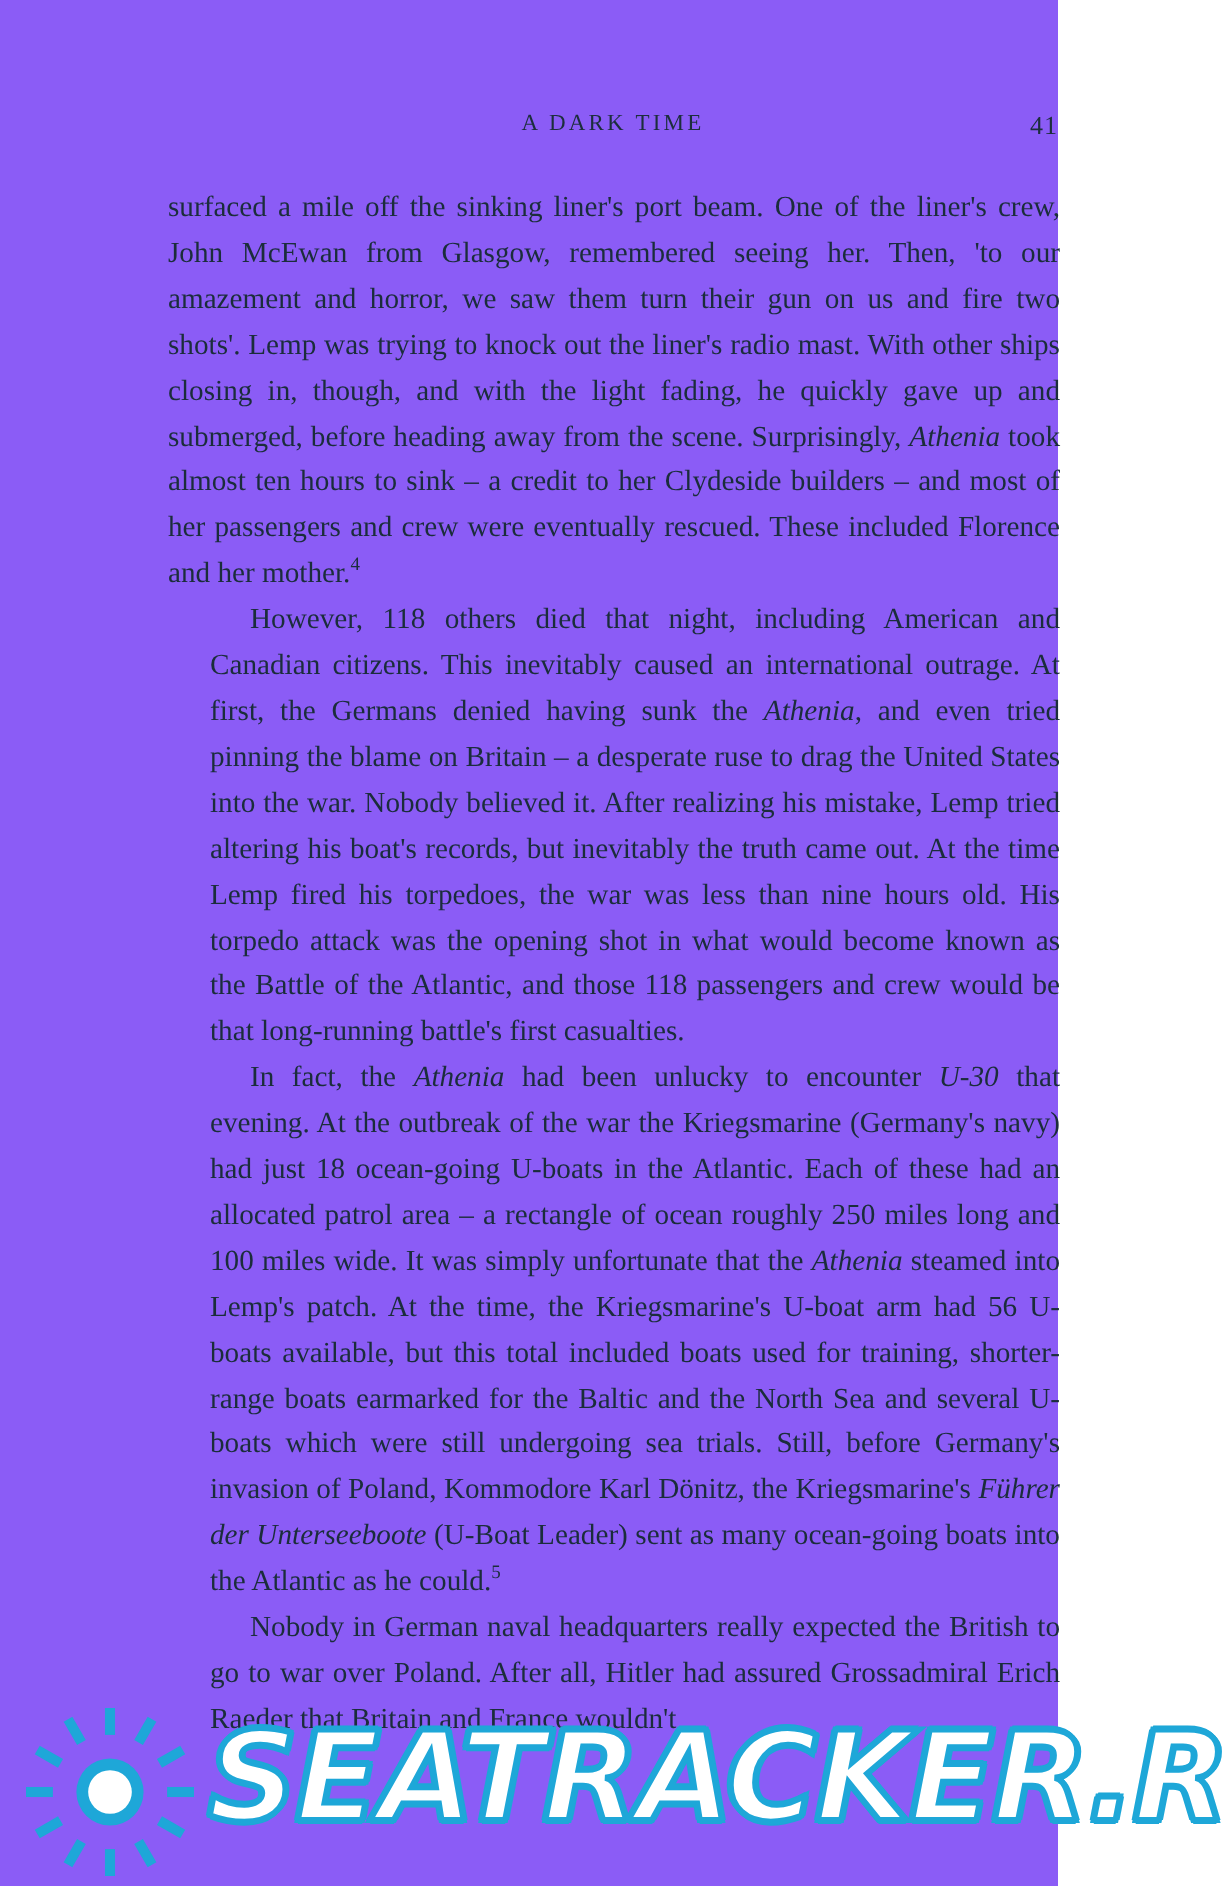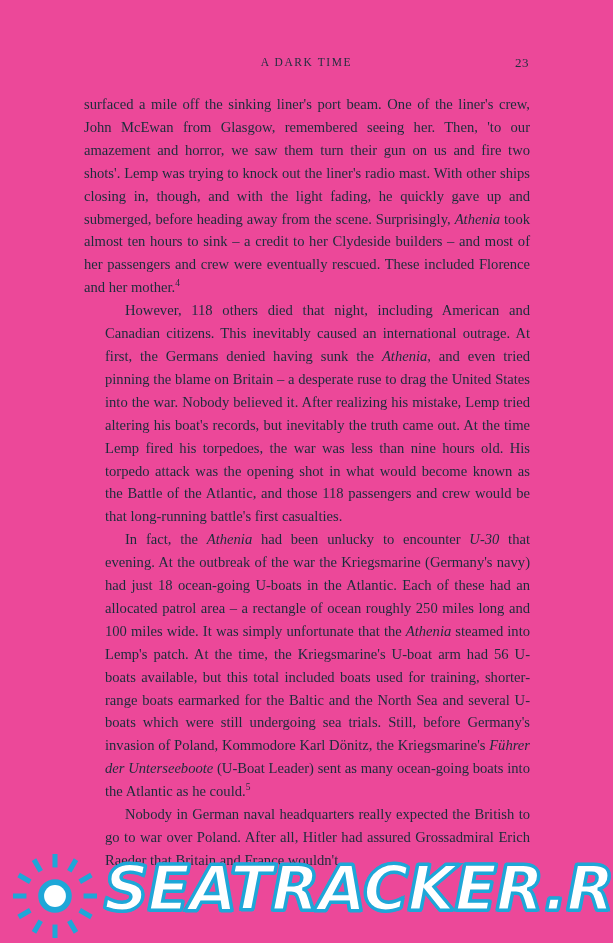--- a/index.html
+++ b/index.html
@@ -11,23 +11,23 @@
     width: 613px;
     height: 943px;
     position: relative;
     overflow: hidden;
     font-family: "Liberation Serif", serif;
   }
 
   .page {
     position: absolute;
     left: 0; top: 0;
-    width: 613px;
+    width: 529px;
     height: 943px;
-    background: #ec4899;
+    background: #8b5cf6;
   }
 
   .header {
     position: absolute;
     left: 84px;
     top: 56px;
     width: 445px;
     height: 20px;
   }
 
@@ -119,21 +119,21 @@
     white-space: nowrap;
   }
 </style>
 </head>
 <body>
 
 <div class="page">
 
   <div class="header">
     <div class="running-head">A Dark Time</div>
-    <div class="folio">23</div>
+    <div class="folio">41</div>
   </div>
 
   <div class="body-text">
     <p>surfaced a mile off the sinking liner's port beam. One of the liner's crew, John McEwan from Glasgow, remembered seeing her. Then, 'to our amazement and horror, we saw them turn their gun on us and fire two shots'. Lemp was trying to knock out the liner's radio mast. With other ships closing in, though, and with the light fading, he quickly gave up and submerged, before heading away from the scene. Surprisingly, <i>Athenia</i> took almost ten hours to sink – a credit to her Clydeside builders – and most of her passengers and crew were eventually rescued. These included Florence and her mother.<sup>4</sup></p>
     <p class="indent">However, 118 others died that night, including American and Canadian citizens. This inevitably caused an international outrage. At first, the Germans denied having sunk the <i>Athenia</i>, and even tried pinning the blame on Britain – a desperate ruse to drag the United States into the war. Nobody believed it. After realizing his mistake, Lemp tried altering his boat's records, but inevitably the truth came out. At the time Lemp fired his torpedoes, the war was less than nine hours old. His torpedo attack was the opening shot in what would become known as the Battle of the Atlantic, and those 118 passengers and crew would be that long-running battle's first casualties.</p>
     <p class="indent">In fact, the <i>Athenia</i> had been unlucky to encounter <i>U-30</i> that evening. At the outbreak of the war the Kriegsmarine (Germany's navy) had just 18 ocean-going U-boats in the Atlantic. Each of these had an allocated patrol area – a rectangle of ocean roughly 250 miles long and 100 miles wide. It was simply unfortunate that the <i>Athenia</i> steamed into Lemp's patch. At the time, the Kriegsmarine's U-boat arm had 56 U-boats available, but this total included boats used for training, shorter-range boats earmarked for the Baltic and the North Sea and several U-boats which were still undergoing sea trials. Still, before Germany's invasion of Poland, Kommodore Karl Dönitz, the Kriegsmarine's <i>Führer der Unterseeboote</i> (U-Boat Leader) sent as many ocean-going boats into the Atlantic as he could.<sup>5</sup></p>
     <p class="indent">Nobody in German naval headquarters really expected the British to go to war over Poland. After all, Hitler had assured Grossadmiral Erich Raeder that Britain and France wouldn't</p>
   </div>
 
   <div class="watermark">

